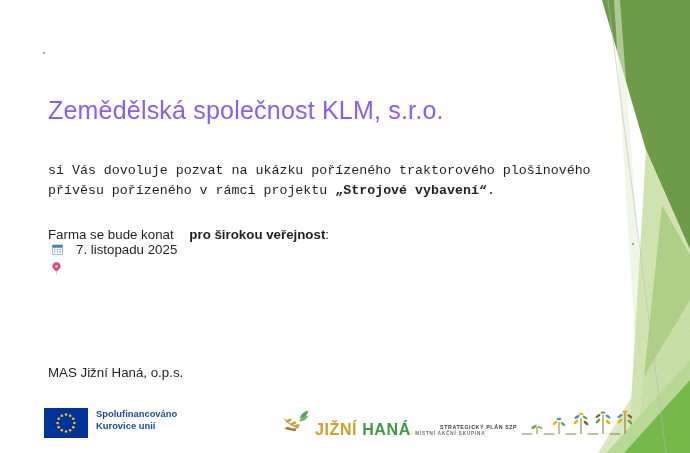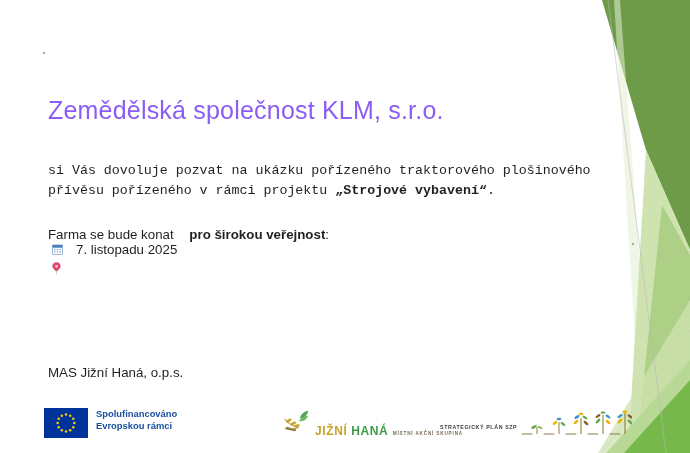--- a/index.html
+++ b/index.html
@@ -116,21 +116,21 @@
     line-height:11.5px;
     color:#1a4fa0;
     font-weight:600;
     white-space:nowrap;
   }
 
   
   #logo-mas{ left:283px; top:13px; display:flex; align-items:flex-end; }
   #mas-words{ margin-left:2px; }
   #mas-main{
-    font-size:12px;
+    font-size:16px;
     font-weight:700;
     letter-spacing:.6px;
     line-height:15px;
     white-space:nowrap;
   }
   #mas-sub{
     font-size:4.6px;
     letter-spacing:.85px;
     color:#7a6a55;
     font-weight:700;
@@ -233,21 +233,21 @@
             <circle cx="17.8" cy="22.3" r="1.25"></circle>
             <circle cx="14.7" cy="19.2" r="1.25"></circle>
             <circle cx="13.6" cy="15" r="1.25"></circle>
             <circle cx="14.7" cy="10.8" r="1.25"></circle>
             <circle cx="17.8" cy="7.7" r="1.25"></circle>
           </g>
         </svg>
       </div>
       <div id="eu-text">
         <div>Spolufinancováno</div>
-        <div>Evropskou rámci</div>
+        <div>Kurovice unií</div>
       </div>
     </div>
 
     <div class="logo" id="logo-mas">
       <span>
         <svg width="30" height="26" viewBox="0 0 32 28" aria-hidden="true">
           <g fill="none" stroke="#b8933a" stroke-width="1.1" stroke-linecap="round">
             <path d="M16 20 C11 19 6 16 2 11"></path>
             <path d="M16 20 C12 22 7 23 2 21"></path>
           </g>

